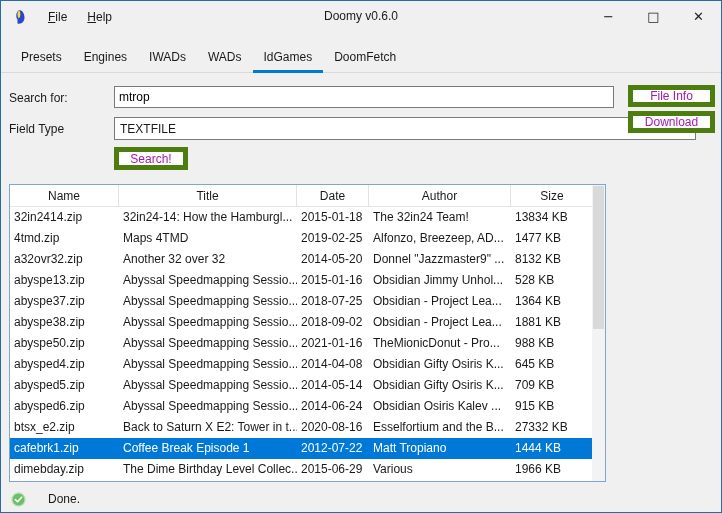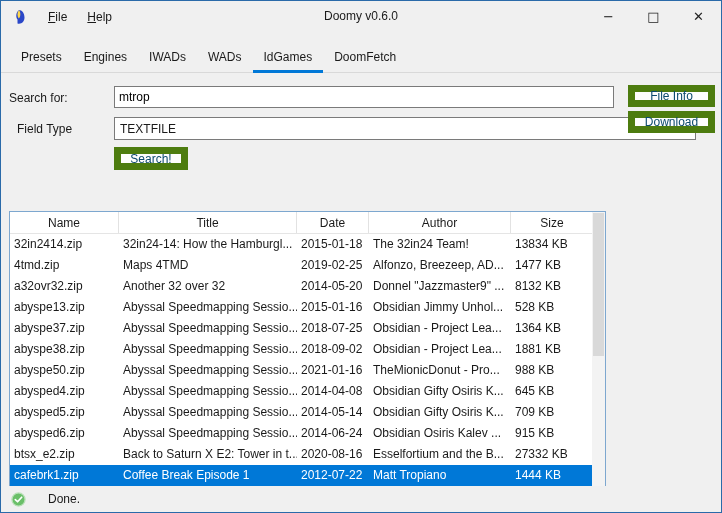--- a/index.html
+++ b/index.html
@@ -21,23 +21,23 @@
   
   .tabbar{position:absolute;left:0;top:45px;width:100%;height:27px;border-bottom:1px solid #d9d9d9;display:flex;align-items:flex-end;padding-left:9px;box-sizing:border-box;}
   .tab{padding:5px 11px 6px 11px;margin-bottom:-1px;border-bottom:3px solid transparent;cursor:default;}
   .tab.active{border-bottom-color:#0078d7;}
   
   .lbl{position:absolute;color:#1a1a1a;}
   .txt-input{position:absolute;left:113px;width:490px;height:20px;border:1px solid #7a7a7a;background:#fff;font:12px "Liberation Sans",sans-serif;padding:0 4px;box-sizing:content-box;outline:none;}
   .combo{position:absolute;left:113px;top:116px;width:582px;height:23px;border:1px solid #7a7a7a;background:#fff;display:flex;align-items:center;box-sizing:border-box;}
   .combo-value{padding-left:5px;flex:1;}
   .combo-chevron{width:22px;display:flex;justify-content:center;align-items:center;}
-  .btn{position:absolute;background:#fdfdfd;border:7px solid #4d7c0f;display:flex;align-items:center;justify-content:center;font:12px "Liberation Sans",sans-serif;color:#0c4a6e;box-sizing:border-box;}
-  
-  .table{position:absolute;left:8px;top:183px;width:597px;height:298px;background:#fff;border:1px solid #7da7cf;box-sizing:border-box;overflow:hidden;margin-top:27px;}
+  .btn{position:absolute;background:#fdfdfd;border:5px solid #4d7c0f;display:flex;align-items:center;justify-content:center;font:12px "Liberation Sans",sans-serif;color:#a21caf;box-sizing:border-box;}
+  
+  .table{position:absolute;left:8px;top:183px;width:597px;height:298px;background:#fff;border:1px solid #7da7cf;box-sizing:border-box;overflow:hidden;}
   .thead{display:flex;height:22px;background:#fff;border-bottom:1px solid #e5e5e5;box-sizing:border-box;}
   .hcell{display:flex;align-items:center;justify-content:center;border-right:1px solid #e2e2e2;box-sizing:border-box;overflow:hidden;white-space:nowrap;}
   .hcell:last-child{border-right:none;}
   .tbody{position:absolute;left:0;top:22px;right:13px;bottom:0;overflow:hidden;}
   .trow{display:flex;height:21px;background:#fff;}
   .trow.selected{background:#0078d7;color:#fff;}
   .cell{padding:0 2px 0 4px;line-height:21px;white-space:nowrap;overflow:hidden;box-sizing:border-box;}
   .col-name{width:109px;flex:0 0 109px;}
   .col-title{width:178px;flex:0 0 178px;}
   .col-date{width:72px;flex:0 0 72px;}
@@ -84,21 +84,21 @@
     <span class="tab">Engines</span>
     <span class="tab">IWADs</span>
     <span class="tab">WADs</span>
     <span class="tab active">IdGames</span>
     <span class="tab">DoomFetch</span>
   </div>
 
   <span class="lbl" style="left:8px;top:90px;">Search for:</span>
   <input class="txt-input" style="top: 85px;" value="mtrop">
 
-  <span class="lbl" style="left:16px;top:121px;">Field Type</span>
+  <span class="lbl" style="left:8px;top:121px;">Field Type</span>
   <div class="combo">
     <span class="combo-value">TEXTFILE</span>
     <span class="combo-chevron">
       <svg width="10" height="6" viewBox="0 0 10 6">
           <polyline points="1,1 5,5 9,1" fill="none" stroke="#555" stroke-width="1.2"></polyline>
         </svg>
     </span>
   </div>
 
   <div class="btn" style="left:113px;top:146px;width:74px;height:23px;">Search!</div>

